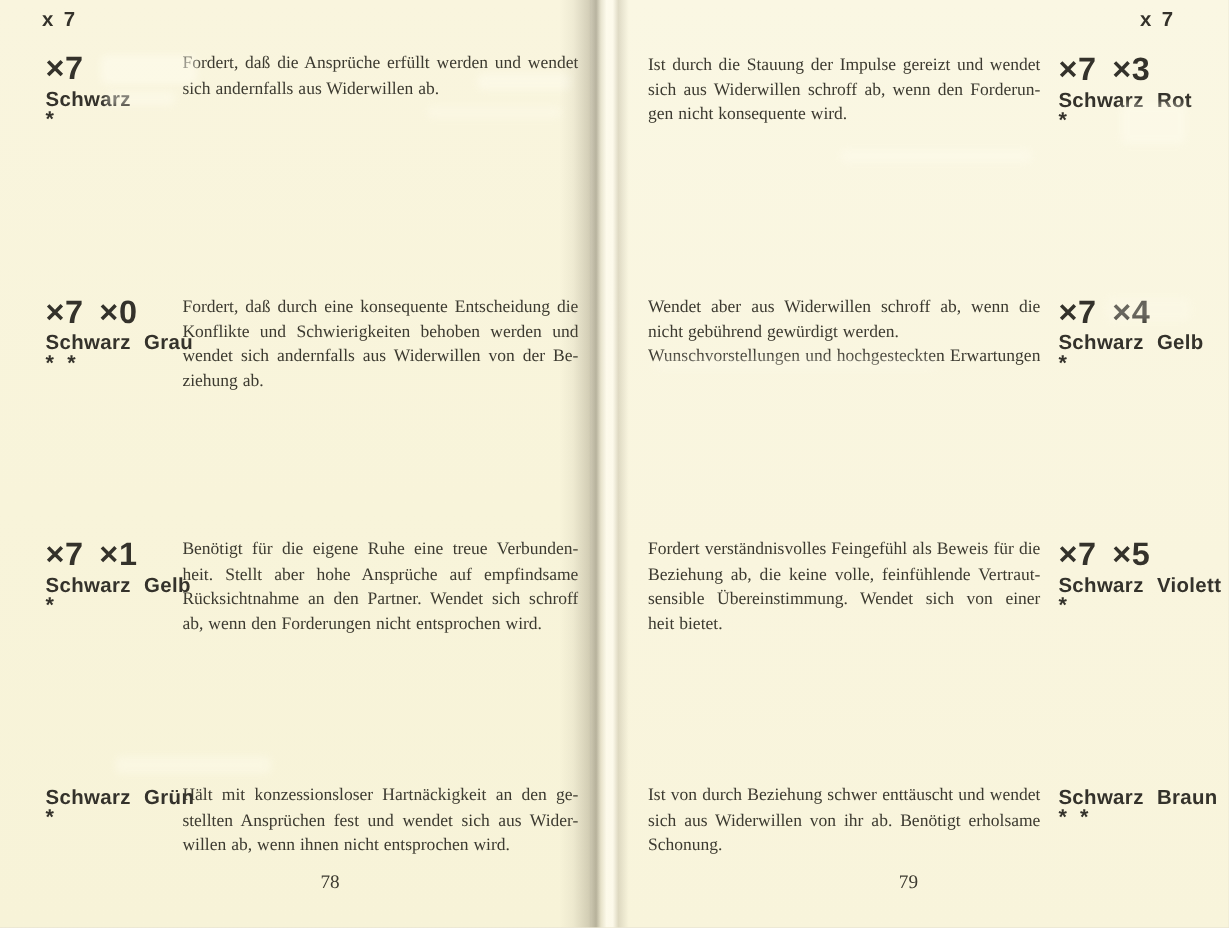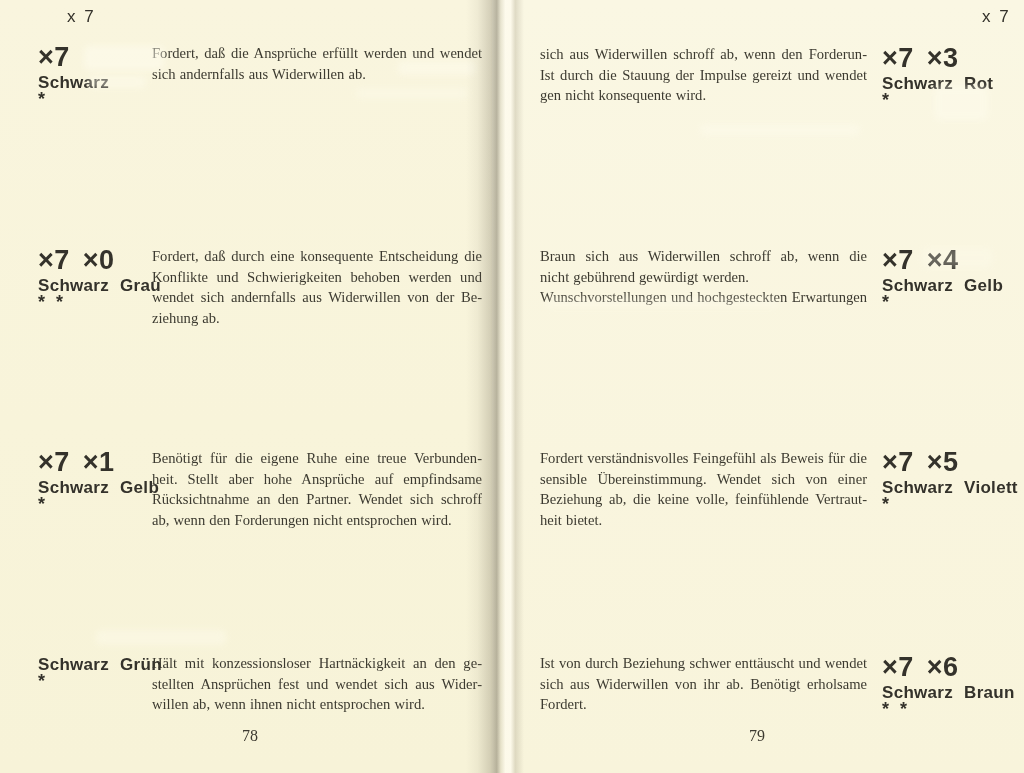--- a/index.html
+++ b/index.html
@@ -27,22 +27,22 @@
       rgba(108,100,80,0.26) 42%,
       rgba(92,85,66,0.42) 53%,
       rgba(140,132,110,0.16) 60%,
       rgba(255,252,240,0.70) 68%,
       rgba(253,250,236,0.88) 77%,
       rgba(186,179,156,0.42) 85%,
       rgba(150,143,120,0.16) 91%,
       rgba(120,112,92,0) 100%);
   }
 
-  .corner { position:absolute; font-weight:normal; font-size:17px;
-    letter-spacing:2px; color:var(--ink2);margin-left:32px; }
+  .corner { position:absolute; font-weight:bold; font-size:17px;
+    letter-spacing:2px; color:var(--ink2); }
   .corner-left  { left:35px;  top:7px; }
   .corner-right { left:950px; top:7px; }
 
   .row { position:absolute; left:0; width:1024px; }
 
   .code-col  { position:absolute; color:var(--ink2); }
   .code-left  { left:38px;  width:118px; }
   .code-right { left:882px; width:135px; }
   .code-big { font-weight:bold; font-size:27px; line-height:28px; letter-spacing:0.5px; }
   .code-big .c2 { margin-left:13px; }
@@ -54,21 +54,21 @@
 
   .text-col { position:absolute; font-family:"Liberation Serif", serif;
     font-size:14.6px; line-height:20.5px; color:var(--ink); word-spacing:0.5px; }
   .text-left  { left:152px; width:330px; }
   .text-right { left:540px; width:327px; }
   .tline { white-space:nowrap; overflow:hidden; text-align:justify; text-align-last:justify; }
   .tline.last { text-align-last:left; }
 
   .pagenum { position:absolute; font-family:"Liberation Serif", serif;
     font-size:16px; color:var(--ink); }
-  .pagenum-left  { left:242px; top:727px;text-align:center; }
+  .pagenum-left  { left:267px; top:727px;text-align:center; }
   .pagenum-right { left:749px; top:727px; }
 
   
   .ghost { position:absolute; background:#fffdf0; filter:blur(3px);
     border-radius:5px; pointer-events:none; }
 </style>
 </head>
 <body>
 
 <div class="book">
@@ -125,66 +125,65 @@
     </div>
     <div class="text-col text-left">
         <div class="tline">Hält mit konzessionsloser Hartnäckigkeit an den ge-</div>
         <div class="tline">stellten Ansprüchen fest und wendet sich aus Wider-</div>
         <div class="tline last">willen ab, wenn ihnen nicht entsprochen wird.</div>
       </div>
   </div>
 
   <div class="row" style="top:44px">
     <div class="text-col text-right">
+        <div class="tline">Ist durch die Stauung der Impulse gereizt und wendet</div>
         <div class="tline">sich aus Widerwillen schroff ab, wenn den Forderun-</div>
-        <div class="tline">Ist durch die Stauung der Impulse gereizt und wendet</div>
         <div class="tline last">gen nicht konsequente wird.</div>
       </div>
     <div class="code-col code-right">
       <div class="code-big"><span class="c1">×7</span><span class="c2">×3</span></div>
       <div class="code-names"><span>Schwarz</span><span class="n2">Rot</span></div>
       <div class="code-stars">*</div>
     </div>
   </div>
 
   <div class="row" style="top:246px">
     <div class="text-col text-right">
-        <div class="tline">Braun sich aus Widerwillen schroff ab, wenn die</div>
+        <div class="tline">Wendet aber aus Widerwillen schroff ab, wenn die</div>
         <div class="tline last">nicht gebührend gewürdigt werden.</div>
         <div class="tline">Wunschvorstellungen und hochgesteckten Erwartungen</div>
       </div>
     <div class="code-col code-right">
       <div class="code-big"><span class="c1">×7</span><span class="c2">×4</span></div>
       <div class="code-names"><span>Schwarz</span><span class="n2">Gelb</span></div>
       <div class="code-stars">*</div>
     </div>
   </div>
 
   <div class="row" style="top:448px">
     <div class="text-col text-right">
         <div class="tline">Fordert verständnisvolles Feingefühl als Beweis für die</div>
+        <div class="tline">Beziehung ab, die keine volle, feinfühlende Vertraut-</div>
         <div class="tline">sensible Übereinstimmung. Wendet sich von einer</div>
-        <div class="tline">Beziehung ab, die keine volle, feinfühlende Vertraut-</div>
         <div class="tline last">heit bietet.</div>
       </div>
     <div class="code-col code-right">
       <div class="code-big"><span class="c1">×7</span><span class="c2">×5</span></div>
       <div class="code-names"><span>Schwarz</span><span class="n2">Violett</span></div>
       <div class="code-stars">*</div>
     </div>
   </div>
 
   <div class="row" style="top:653px">
     <div class="text-col text-right">
         <div class="tline">Ist von durch Beziehung schwer enttäuscht und wendet</div>
         <div class="tline">sich aus Widerwillen von ihr ab. Benötigt erholsame</div>
-        <div class="tline last">Fordert.</div>
-      </div>
-    <div class="code-col code-right">
-      <div class="code-big"><span class="c1">×7</span><span class="c2">×6</span></div>
+        <div class="tline last">Schonung.</div>
+      </div>
+    <div class="code-col code-right">
       <div class="code-names"><span>Schwarz</span><span class="n2">Braun</span></div>
       <div class="code-stars">* *</div>
     </div>
   </div>
 
   <div class="pagenum pagenum-left">78</div>
   <div class="pagenum pagenum-right">79</div>
 
   <div class="ghost" style="left:84px;  top:46px;  width:80px;  height:24px; opacity:.50"></div>
   <div class="ghost" style="left:88px;  top:76px;  width:58px;  height:12px; opacity:.42"></div>

